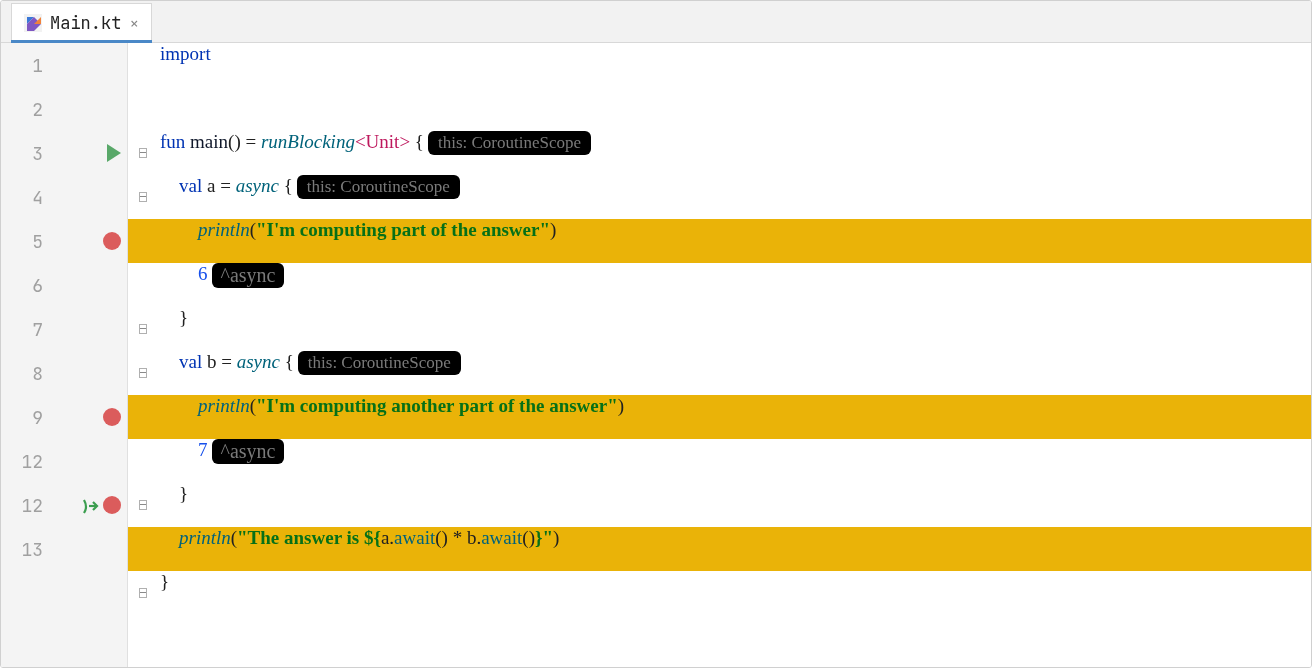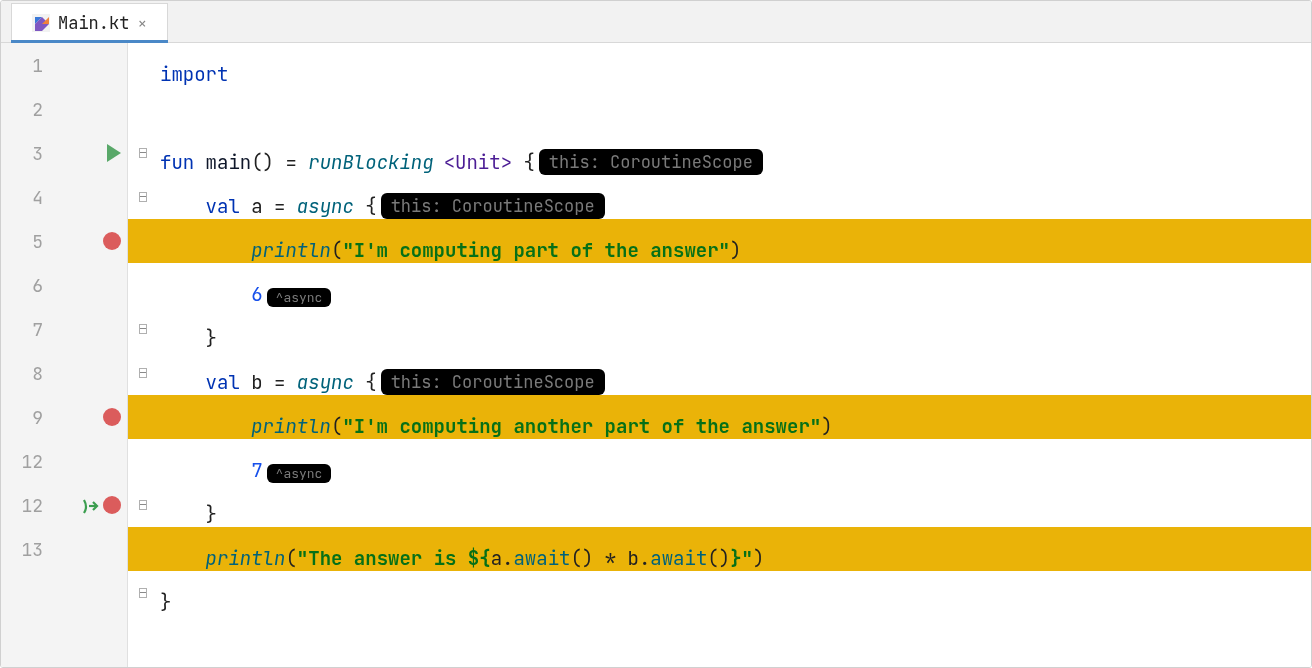--- a/index.html
+++ b/index.html
@@ -24,21 +24,21 @@
     background: #f2f2f2;
     border-bottom: 1px solid #d8d8d8;
     display: flex;
     align-items: stretch;
     padding-left: 10px;
   }
   .tab {
     display: flex;
     align-items: center;
     gap: 8px;
-    padding: 0 20px;
+    padding: 0 12px;
     background: #fff;
     border: 1px solid #d8d8d8;
     border-bottom: none;
     position: relative;
     border-radius: 0;
     margin-top: 2px;
     font-size: 17px;
     color: #222;
   }
   .tab-underline {
@@ -103,24 +103,25 @@
     width: 18px; height: 18px;
     position: relative;
   }
   .code-area {
     flex: 1;
     position: relative;
   }
   .code-row {
     height: 44px;
     display: flex;
-    align-items: flex-end;
+    align-items: flex-start;
     padding-left: 32px;
     position: relative;
     white-space: pre;
+    font-family: Liberation Serif, serif;
   }
   .code-row.bp-line { background: #eab308; }
   .fold-mark {
     position: absolute;
     left: 8px;
     top: 50%;
     transform: translateY(-50%);
     width: 12px; height: 12px;
   }
   .fold-mark::before {
@@ -137,34 +138,34 @@
     height:1px; background:#8a8a8a;
   }
   .fold-mark.open::after{
     content:""; position:absolute; left:4px; top:5px; right:2px;
     height:1px; background:#8a8a8a;
   }
   .c-kw { color: #0033b3; }
   .c-fn { color: #00627a; font-style: italic; }
   .c-str { color: #067017; font-weight:600; }
   .c-num { color: #1750eb; }
-  .c-gen { color: #4c1d95; margin-left: 10px; }
+  .c-gen { color: #be185d; }
   .hint {
     display: inline-block;
     background: #000000;
     color: #7a7a7a;
     font-size: 17px;
     padding: 2px 10px;
     border-radius: 6px;
     margin: 0 4px;
     font-family: inherit;
   }
   .hint-small {
     padding: 1px 9px;
-    font-size: 13px;
+    font-size: 20px;
   }
 </style>
 </head>
 <body>
 
 <div class="editor-frame">
 
   <div class="tabbar">
     <div class="tab">
       <span class="ico-kt">

